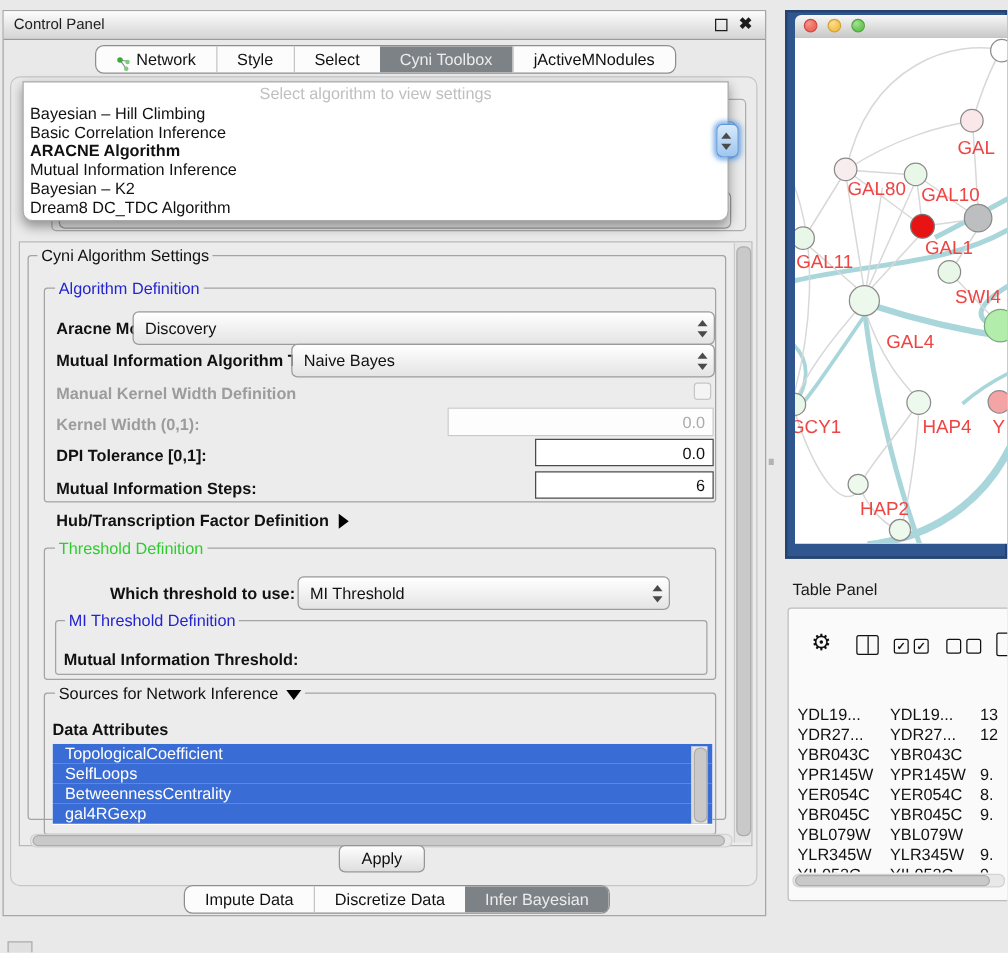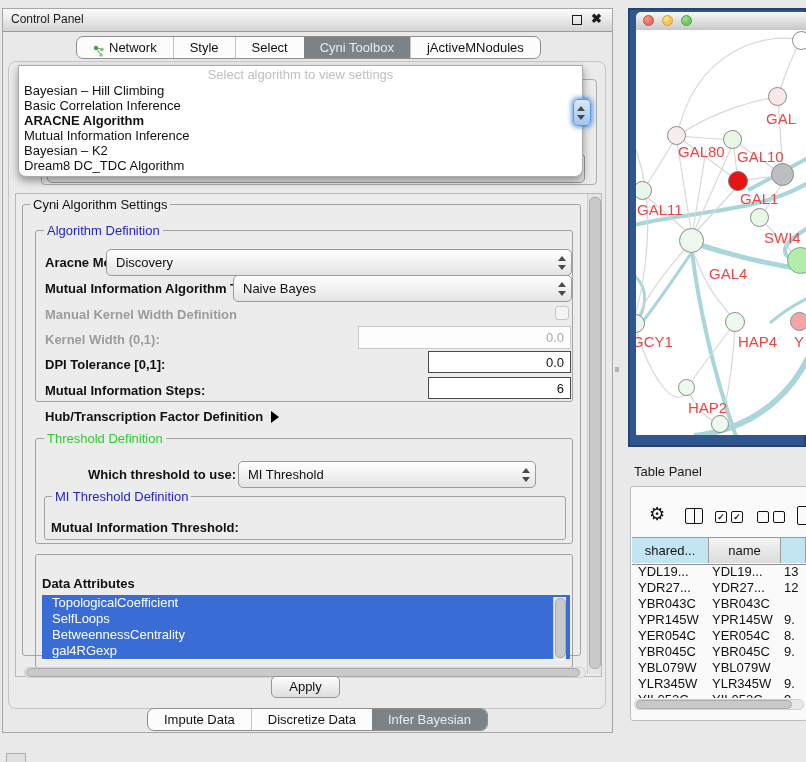--- a/index.html
+++ b/index.html
@@ -196,20 +196,23 @@
             <i class="u"></i>
             <i class="d"></i>
           </span>
       </div>
 
       <div class="abs grp" style="left:28px;top:302px;width:520px;height:42px;"></div>
       <div class="grp-t blue-t" style="left:36px;top:295px;">MI Threshold Definition</div>
       <div class="lbl" style="left:35px;top:326px;">Mutual Information Threshold:</div>
 
       <div class="abs grp" style="left:19px;top:360px;width:536px;height:112px;"></div>
+      <div class="grp-t" style="left:28px;top:353px;">
+        <span>Sources for Network Inference</span><span class="tri-d"></span>
+      </div>
       <div class="lbl" style="left:26px;top:382px;">Data Attributes</div>
       <div class="abs list" style="left:26px;top:401px;width:528px;height:65px;">
         <div class="litem">TopologicalCoefficient</div>
         <div class="litem">SelfLoops</div>
         <div class="litem">BetweennessCentrality</div>
         <div class="litem">gal4RGexp</div>
       </div>
       <div class="abs vsb" style="left:537px;top:403px;width:12px;height:62px;">
         <div class="abs thumb" style="left:1px;top:1px;width:9px;height:58px;"></div>
       </div>
@@ -323,25 +326,20 @@
     <span class="gear" style="left:18px;top:18px;">⚙</span>
     <span class="colic" style="left:54px;top:21px;">
         <i></i>
       </span>
     <span class="cb" style="left:84px;top:24px;">✓</span>
     <span class="cb" style="left:100px;top:24px;">✓</span>
     <span class="cb" style="left:126px;top:24px;"></span>
     <span class="cb" style="left:142px;top:24px;"></span>
     <span class="colic" style="left:166px;top:19px;width:14px;height:17px;"></span>
 
-    <div class="abs" style="left:1px;top:50px;width:174px;height:26px;border-top:1px solid #9B9B9B;border-bottom:1px solid #8F8F8F;overflow:hidden;">
-      <div class="hcell" style="left:0;width:77px;background:#C3E5F2;">shared...</div>
-      <div class="hcell" style="left:77px;width:72px;background:linear-gradient(#F4F4F4,#DCDCDC);">name</div>
-      <div class="hcell" style="left:149px;width:25px;background:#C3E5F2;"></div>
-    </div>
 
     <div class="abs" style="left:1px;top:77px;width:174px;height:134px;overflow:hidden;">
       <div class="trow" style="top:0;">
         <span class="tc" style="left:6px;width:66px;">YDL19...</span>
         <span class="tc" style="left:80px;width:64px;">YDL19...</span>
         <span class="tc" style="left:152px;width:22px;">13</span>
       </div>
       <div class="trow" style="top:16px;">
         <span class="tc" style="left:6px;width:66px;">YDR27...</span>
         <span class="tc" style="left:80px;width:64px;">YDR27...</span>

